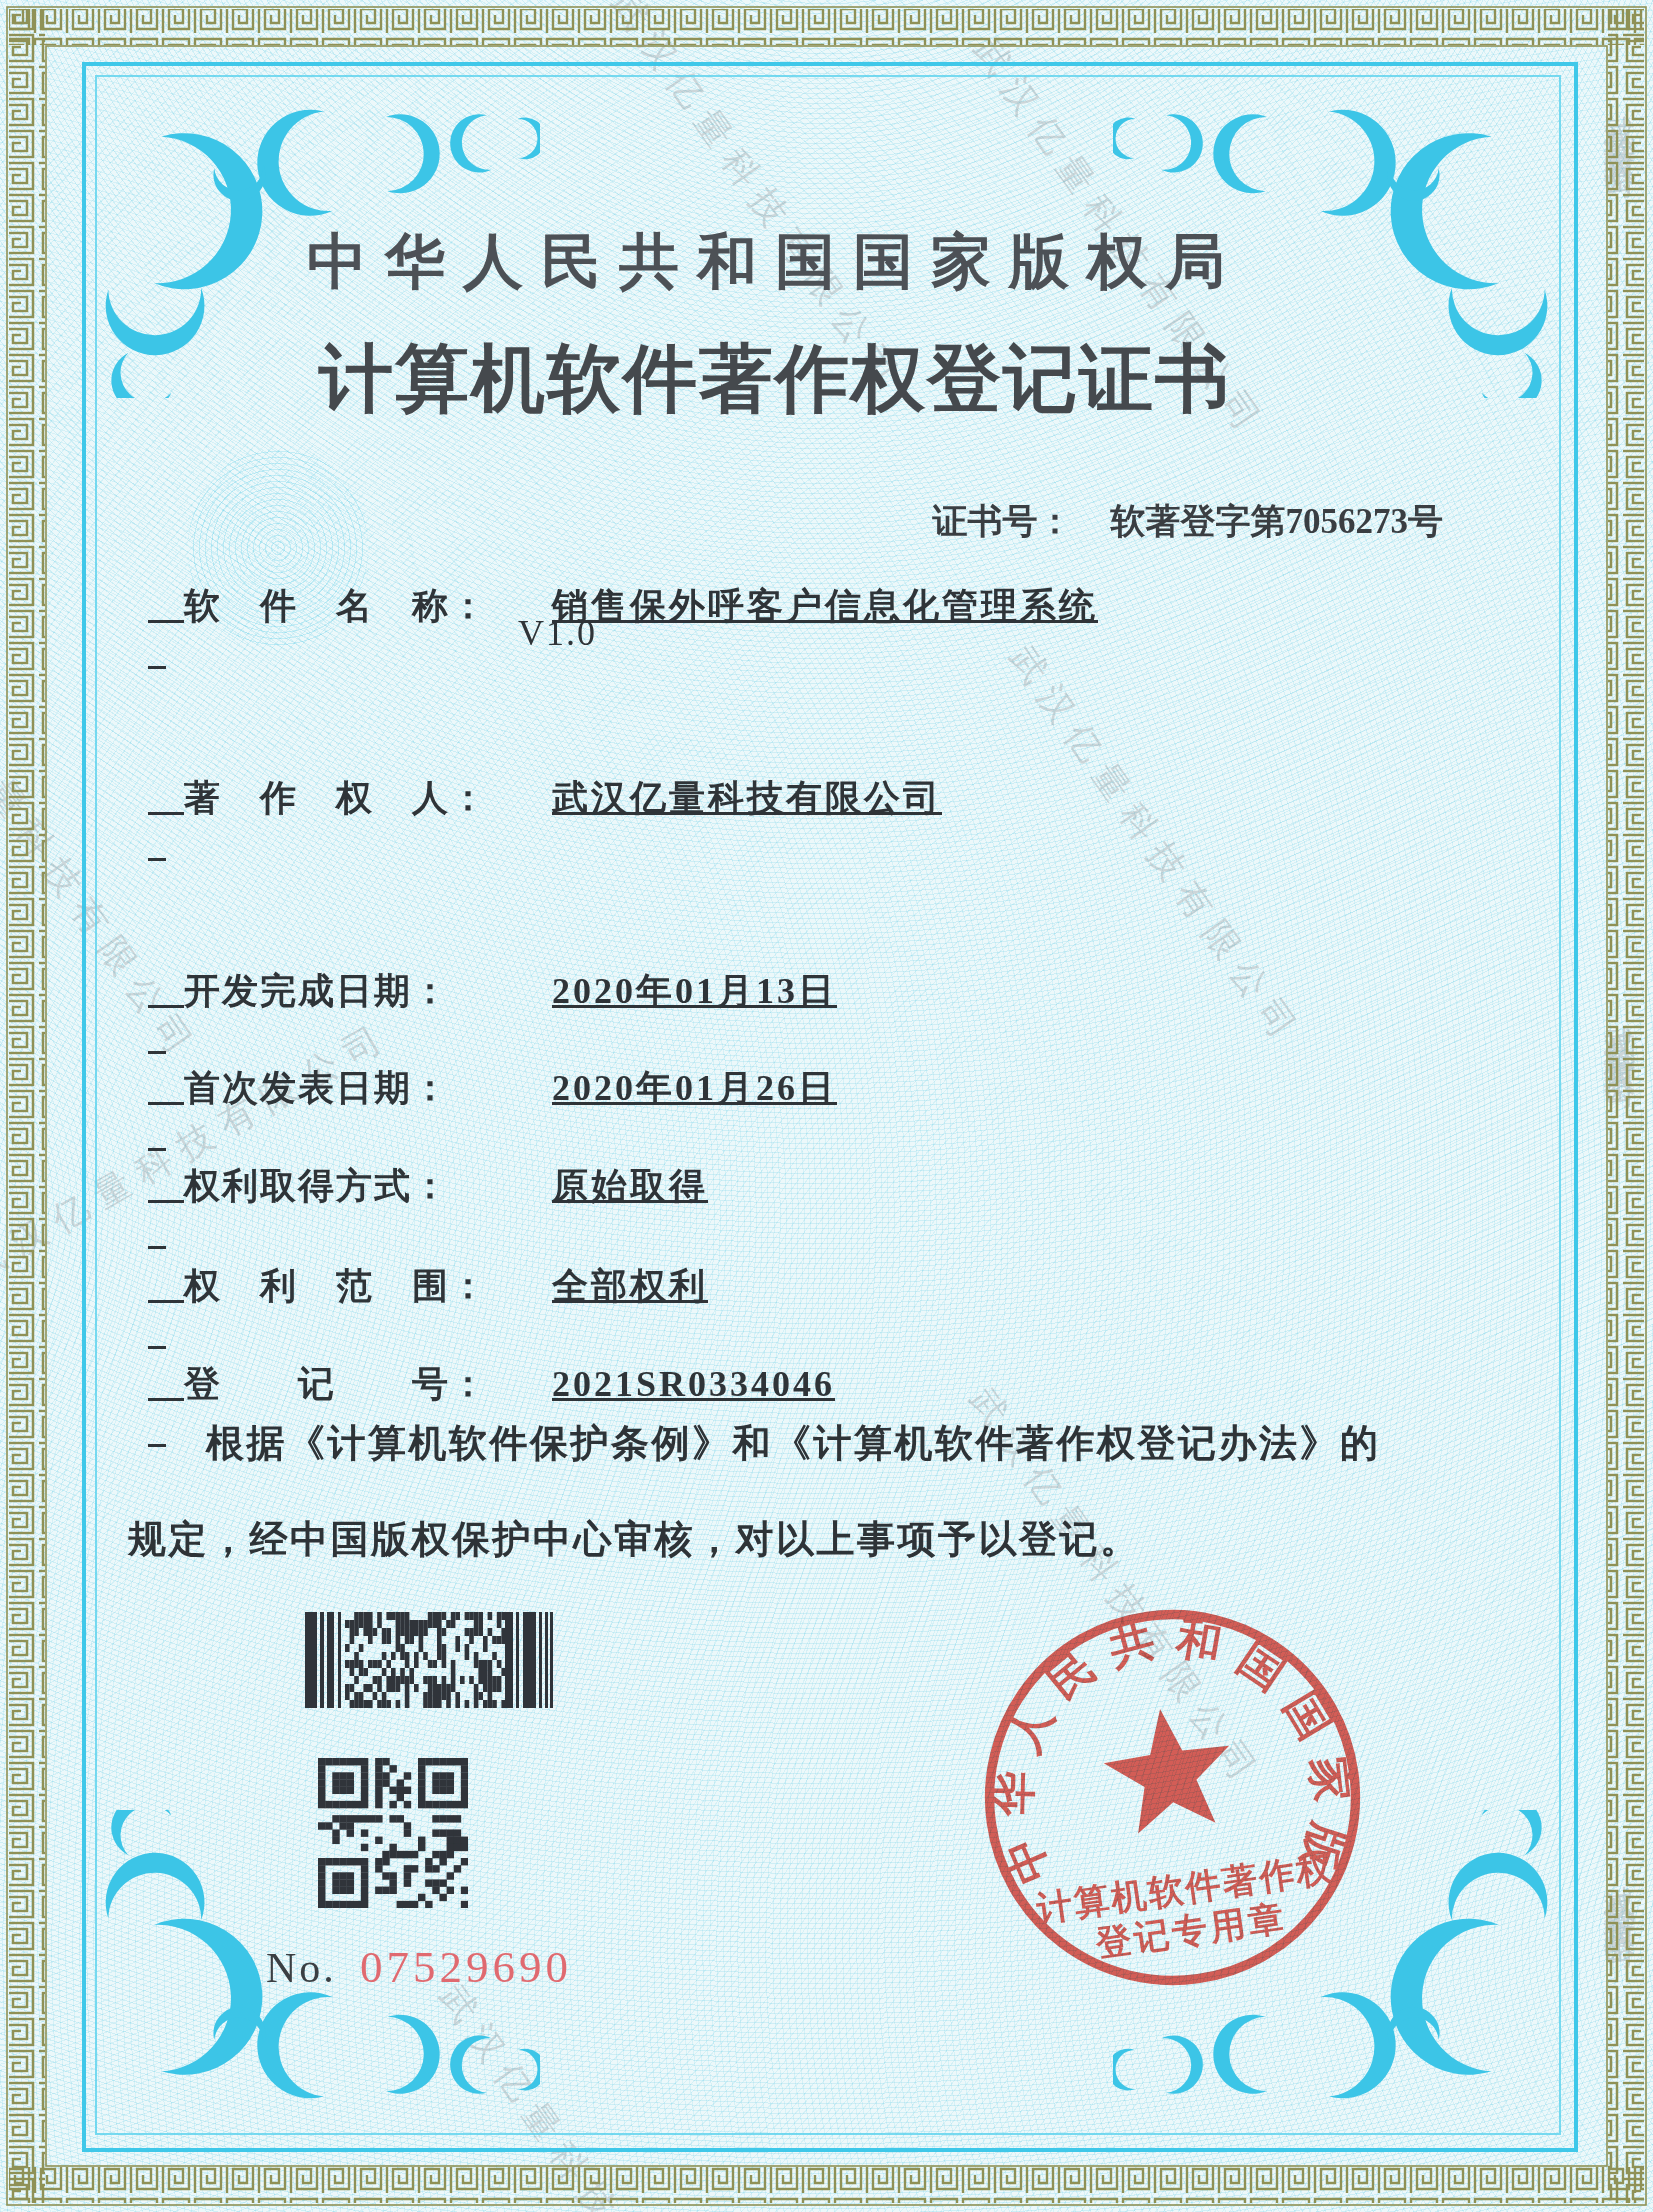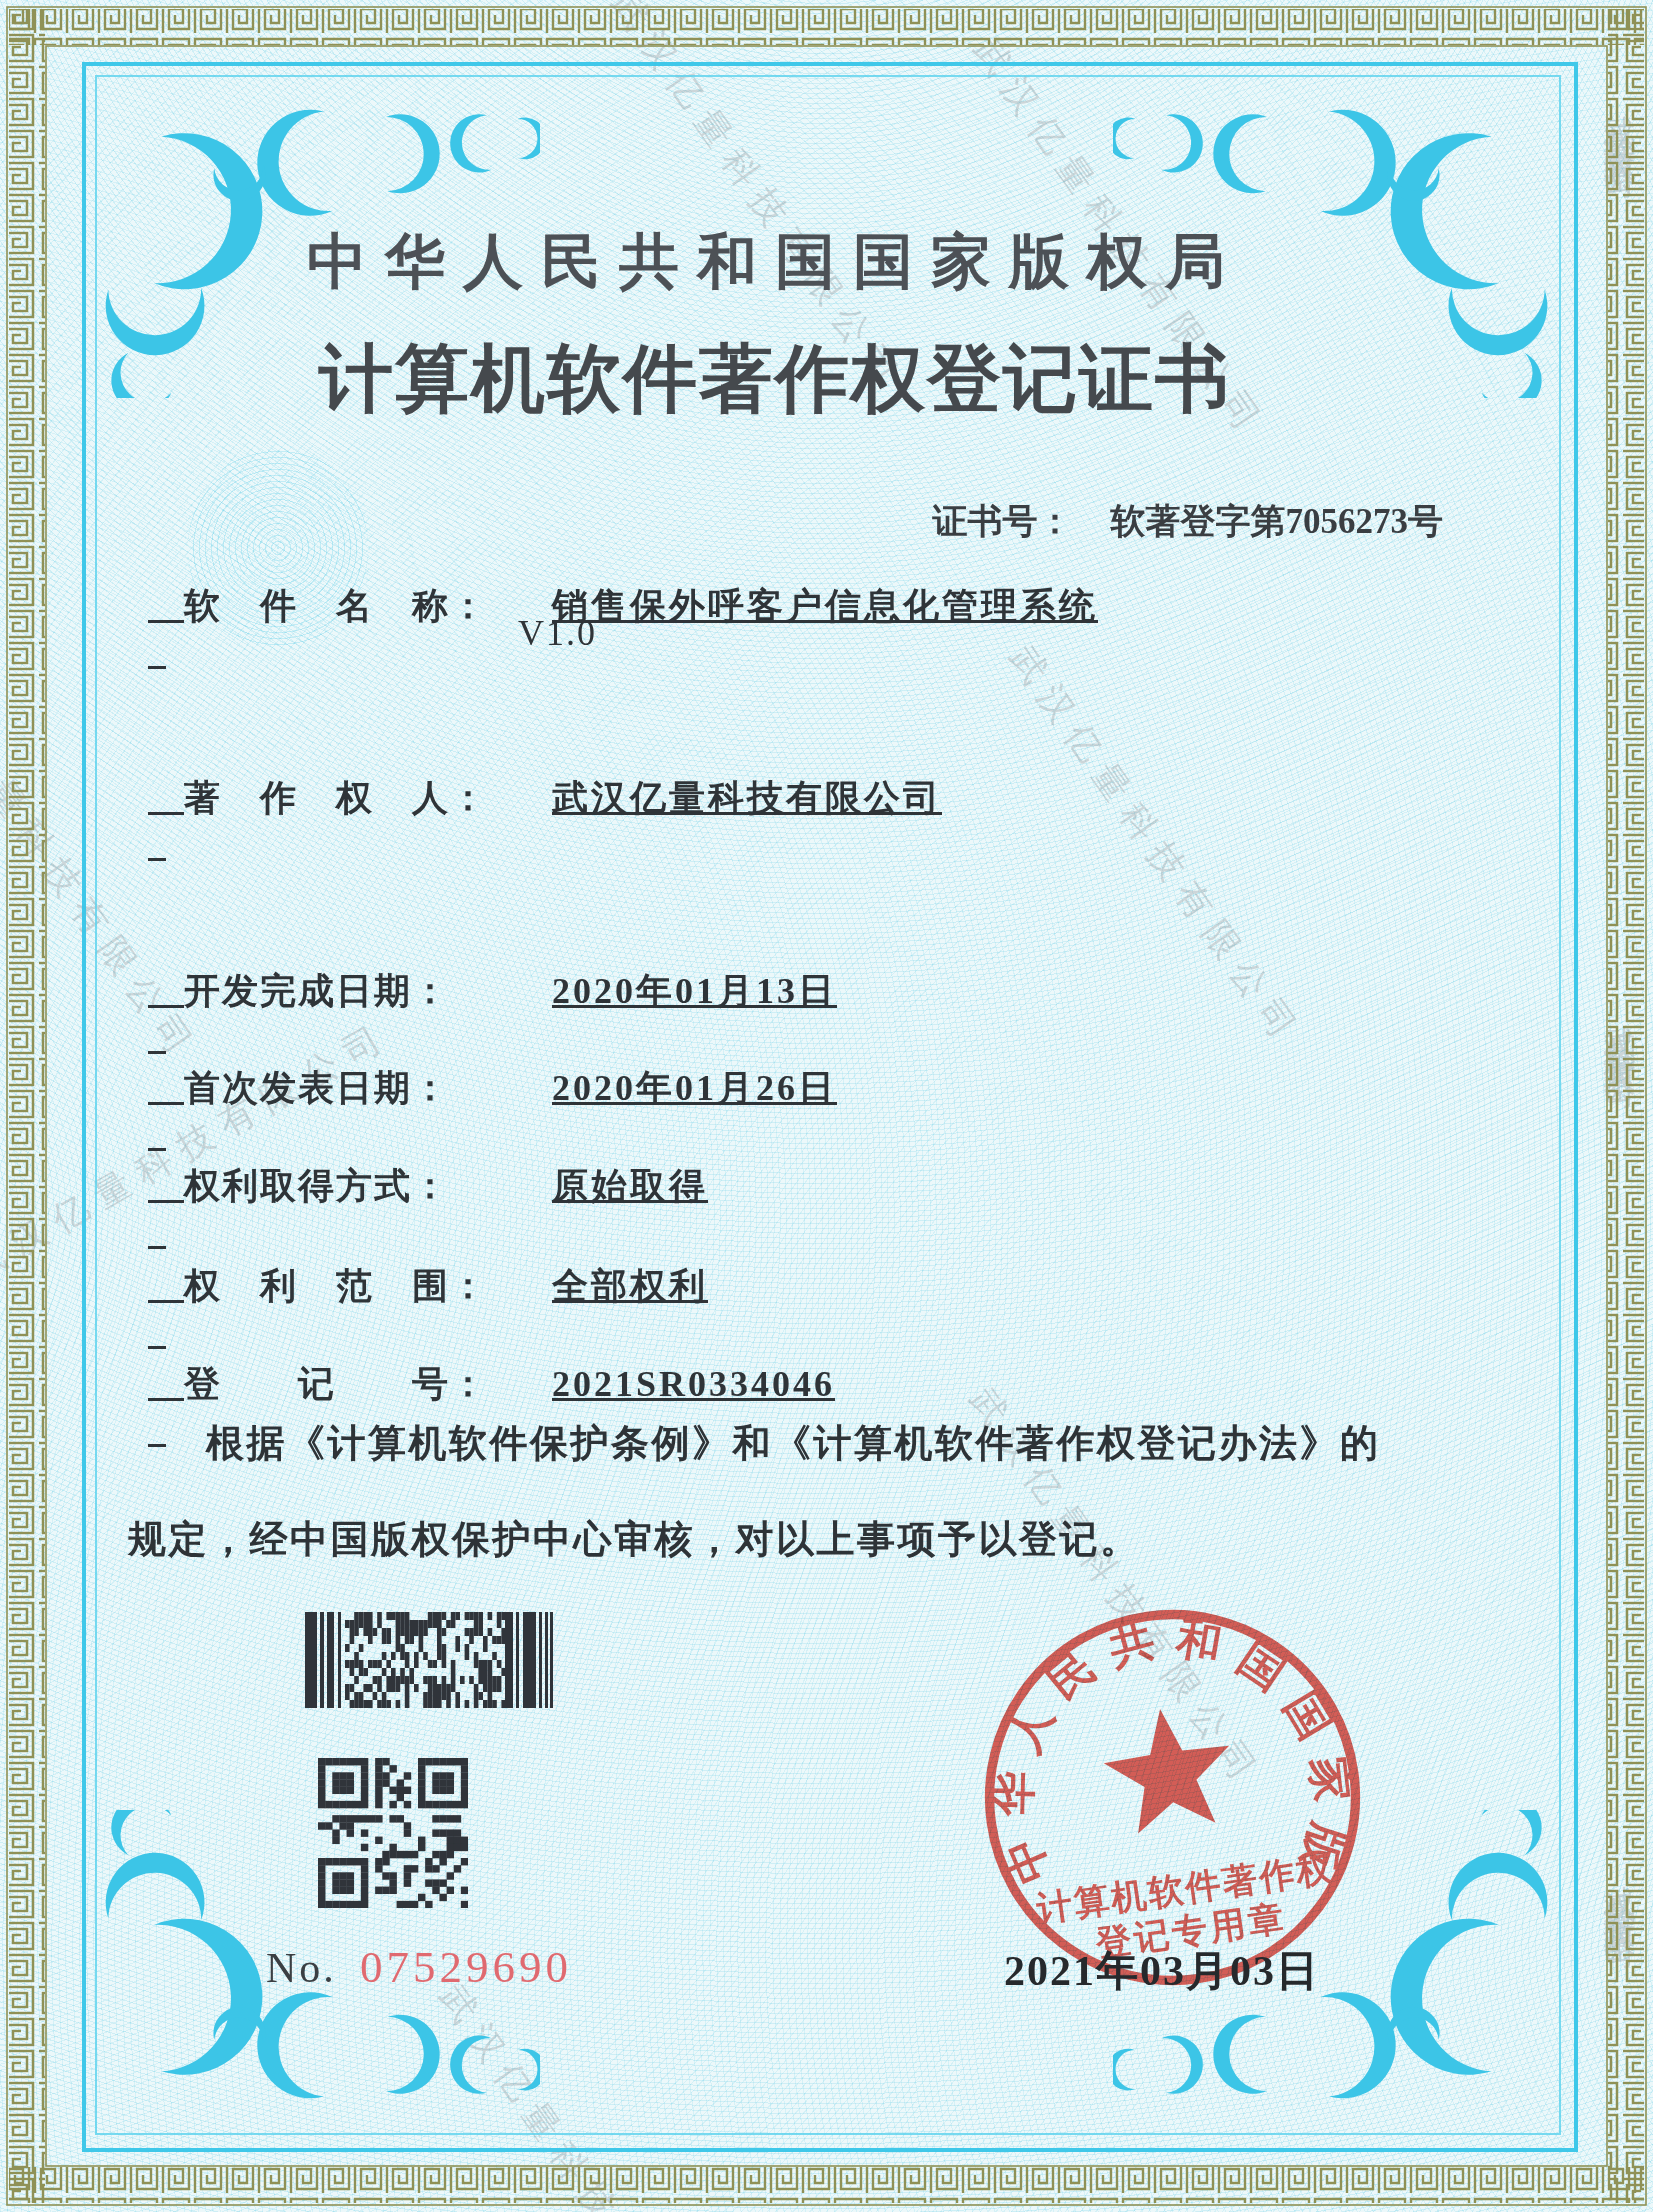--- a/index.html
+++ b/index.html
@@ -592,15 +592,14 @@
     <circle cx="190" cy="190" r="176" fill="none" stroke="#e2544b" stroke-width="9"></circle>
     <path id="sealArc" d="M70.5,259 A138,138 0 1 1 309.5,259" fill="none"></path>
     <text font-size="43" font-weight="bold" fill="#e2544b" font-family="Liberation Serif, serif">
       <textPath href="#sealArc" startOffset="14" textLength="694" lengthAdjust="spacing">中华人民共和国国家版权局</textPath>
     </text>
     <polygon fill="#e2544b" points="190,104 205.6,146.6 250.9,148.2 215.2,176.2 227.6,219.8 190,194.5 152.4,219.8 164.8,176.2 129.1,148.2 174.4,146.6"></polygon>
     <text x="190" y="290" text-anchor="middle" font-size="34" font-weight="bold" fill="#e2544b" letter-spacing="2" font-family="Liberation Serif, serif">计算机软件著作权</text>
     <text x="190" y="331" text-anchor="middle" font-size="34" font-weight="bold" fill="#e2544b" letter-spacing="3" font-family="Liberation Serif, serif">登记专用章</text>
   </svg>
 
-  <div class="abs issue-date">2021年03月03日</div>
 
 </div>
 
 </body></html>

